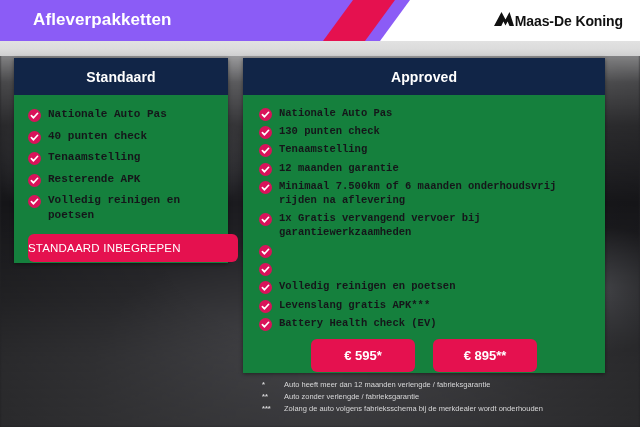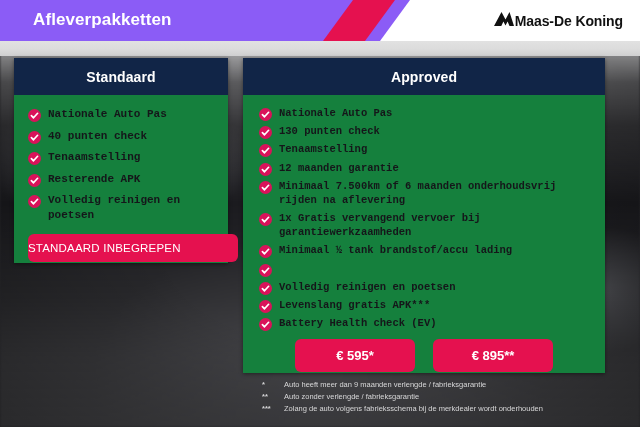--- a/index.html
+++ b/index.html
@@ -159,21 +159,21 @@
   }
 
   
   .price-row {
     display: flex;
     justify-content: center;
     gap: 18px;
     margin-top: 9px;
   }
   .price-btn {
-    width: 120px;
+    width: 104px;
     padding: 9px 0;
     background: #e5114f;
     border: none;
     border-radius: 6px;
     color: #ffffff;
     font-family: "Liberation Sans", sans-serif;
     font-size: 13px;
     font-weight: bold;
     text-align: center;
     cursor: pointer;
@@ -340,21 +340,20 @@
           </span>
           <span class="feat-text">1x Gratis vervangend vervoer bij garantiewerkzaamheden</span>
         </li>
         <li>
           <span class="check-icon">
             <svg width="13" height="13" viewBox="0 0 13 13">
                 <circle cx="6.5" cy="6.5" r="6.5" fill="#d9125a"></circle>
                 <path d="M3.4 6.7 L5.5 8.8 L9.6 4.3" stroke="#ffffff" stroke-width="1.7" fill="none" stroke-linecap="round" stroke-linejoin="round"></path>
               </svg>
           </span>
-          <span class="feat-text">Minimaal ½ tank brandstof/accu lading</span>
         </li>
         <li>
           <span class="check-icon">
             <svg width="13" height="13" viewBox="0 0 13 13">
                 <circle cx="6.5" cy="6.5" r="6.5" fill="#d9125a"></circle>
                 <path d="M3.4 6.7 L5.5 8.8 L9.6 4.3" stroke="#ffffff" stroke-width="1.7" fill="none" stroke-linecap="round" stroke-linejoin="round"></path>
               </svg>
           </span>
         </li>
         <li>
@@ -389,21 +388,21 @@
       <div class="price-row">
         <button class="price-btn">€ 595*</button>
         <button class="price-btn">€ 895**</button>
       </div>
     </div>
   </div>
 
   <div class="footnotes">
     <div class="fn-row">
       <span class="fn-mark">*</span>
-      <span class="fn-text">Auto heeft meer dan 9 maanden verlengde / fabrieksgarantie</span>
+      <span class="fn-text">Auto heeft meer dan 12 maanden verlengde / fabrieksgarantie</span>
     </div>
     <div class="fn-row">
       <span class="fn-mark">**</span>
       <span class="fn-text">Auto zonder verlengde / fabrieksgarantie</span>
     </div>
     <div class="fn-row">
       <span class="fn-mark">***</span>
       <span class="fn-text">Zolang de auto volgens fabrieksschema bij de merkdealer wordt onderhouden</span>
     </div>
   </div>

